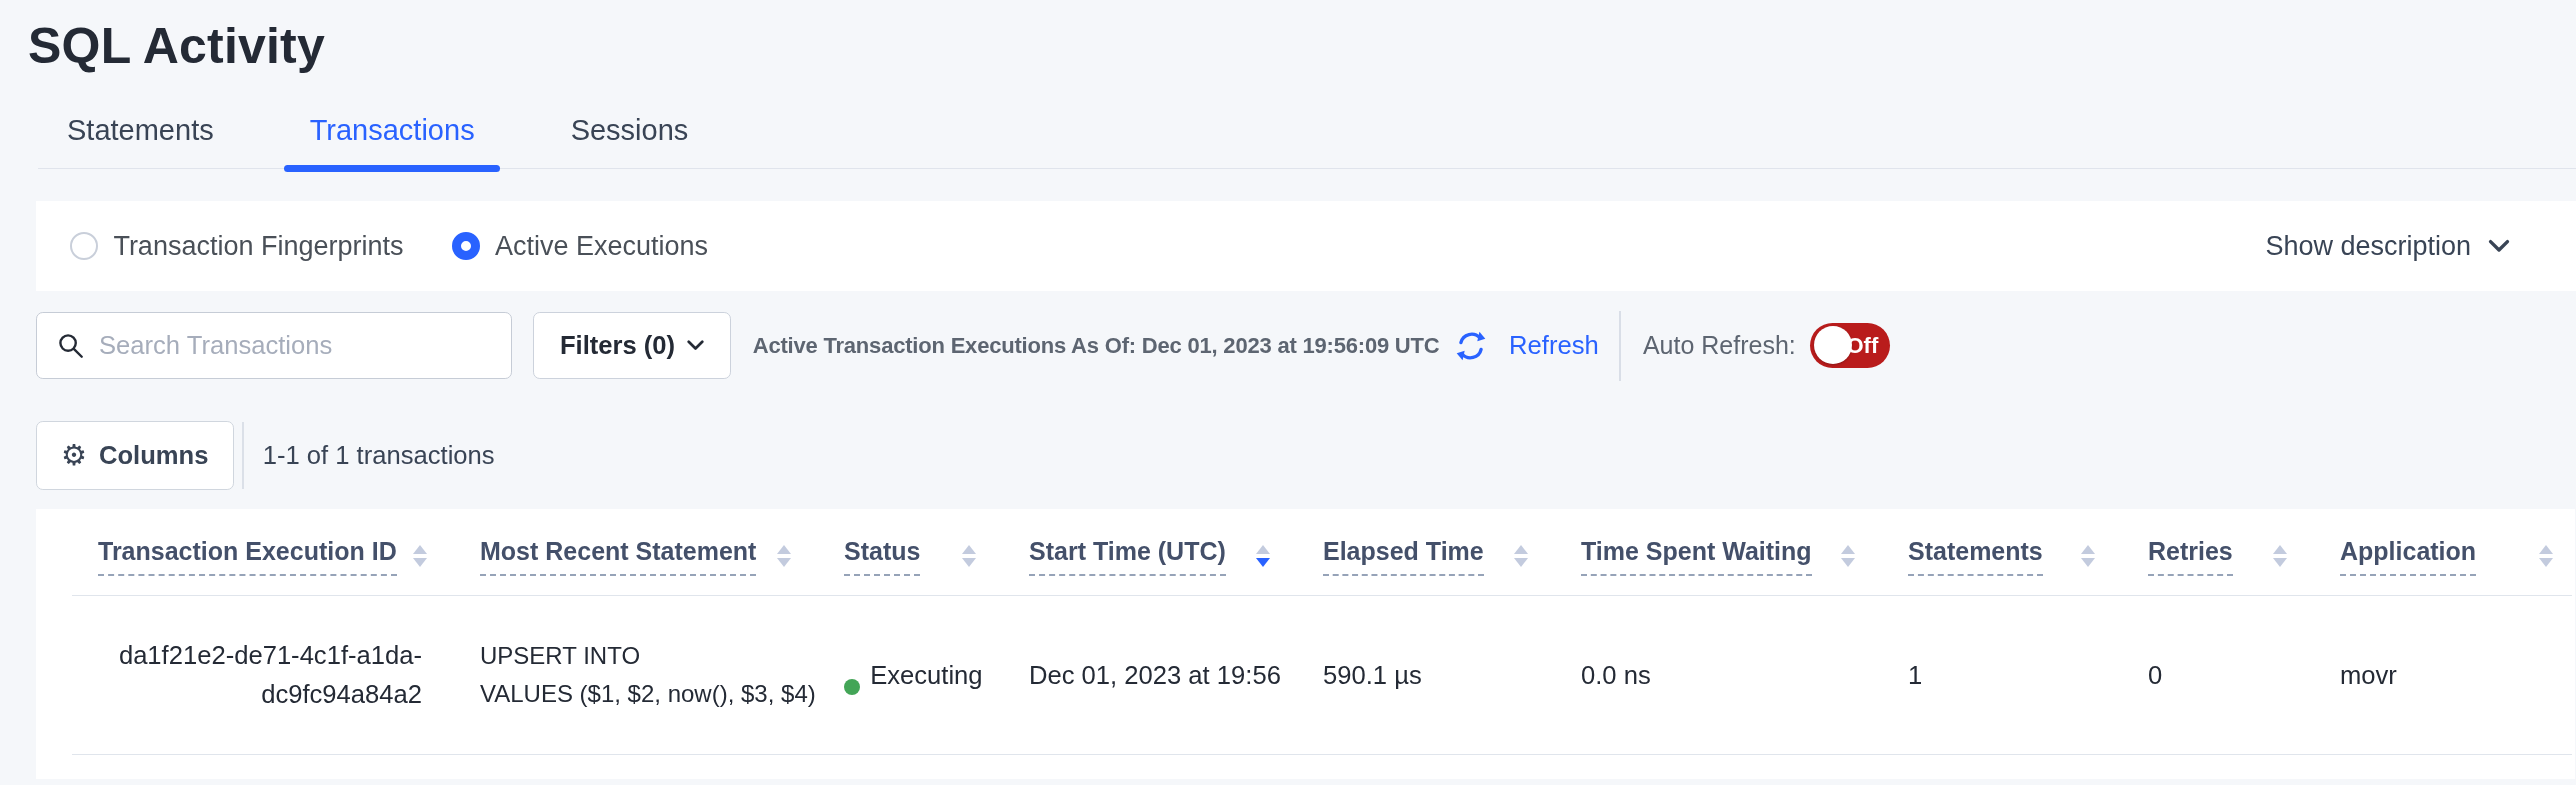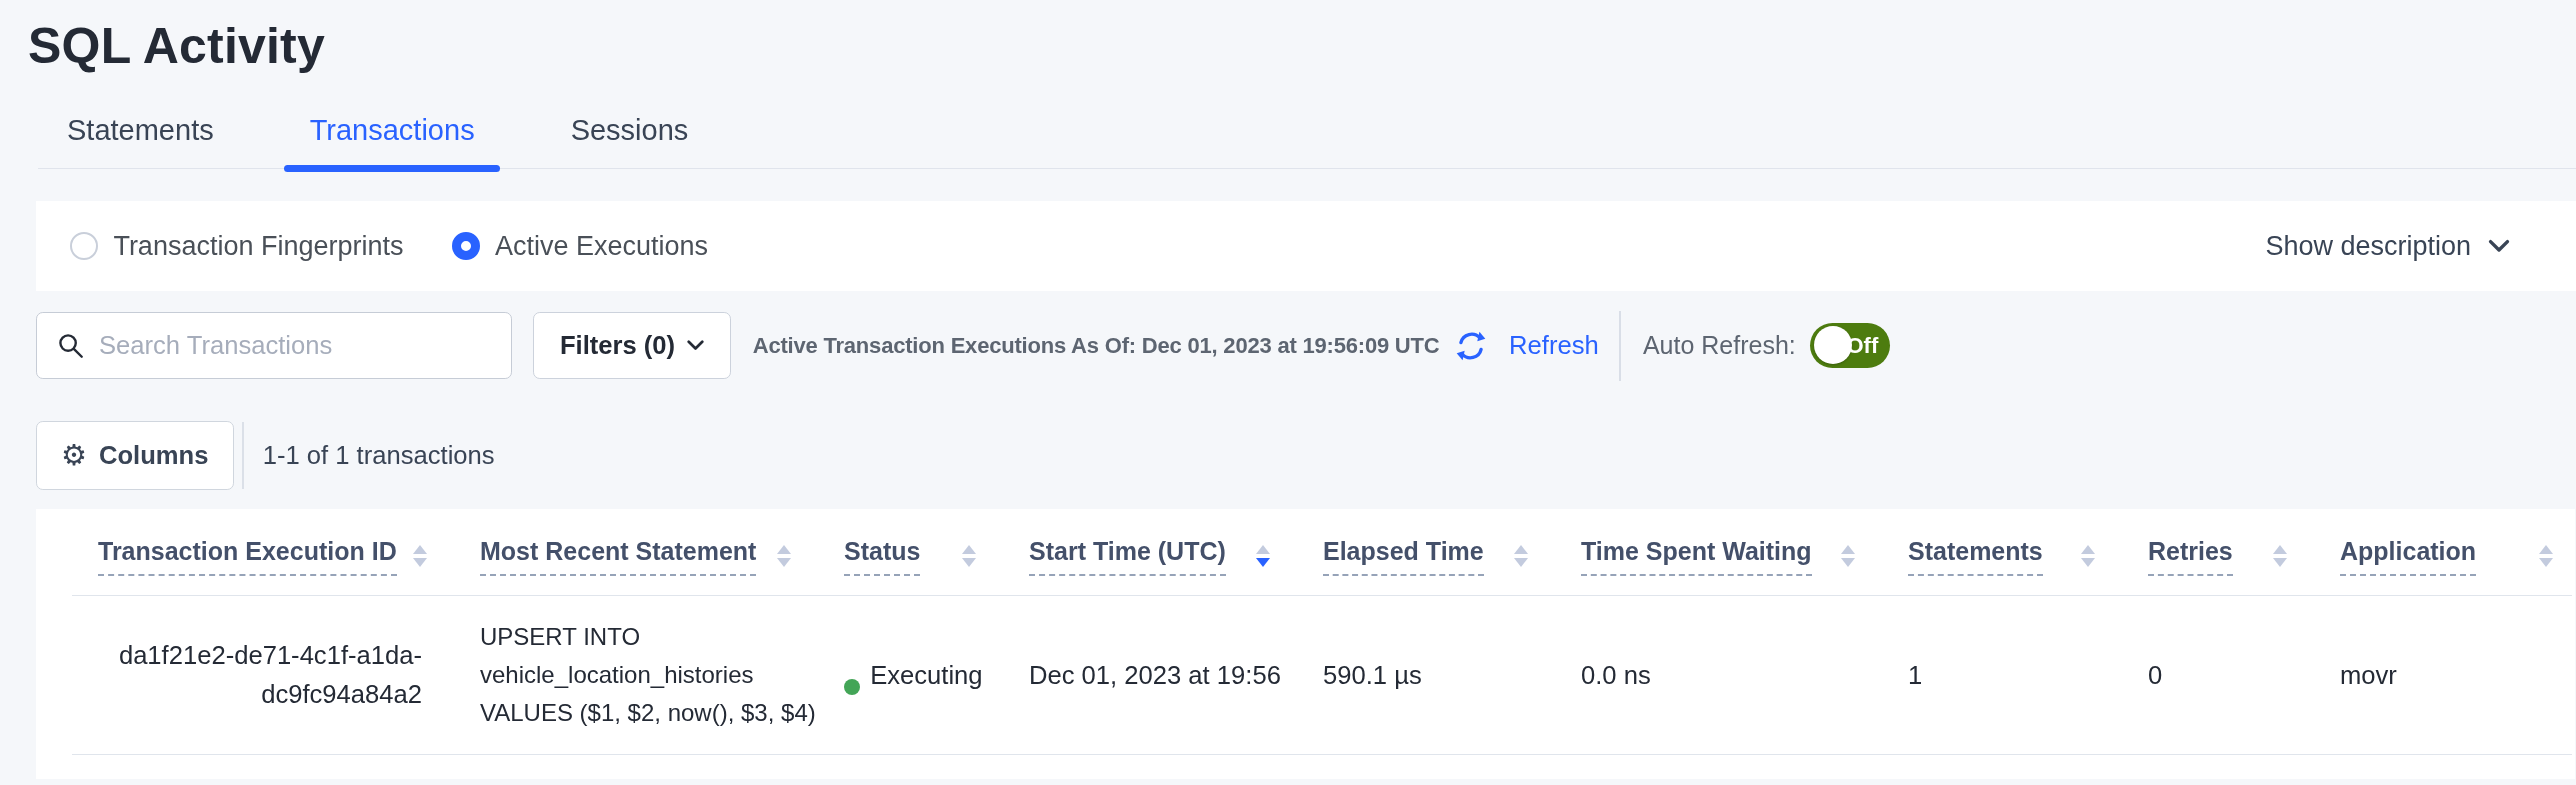--- a/index.html
+++ b/index.html
@@ -96,21 +96,21 @@
   .refresh-link {
     margin-left: 15.4px; display: flex; align-items: center; cursor: pointer; flex: none; gap: 12px;
   }
   .refresh-label { margin-left: 10.2px; font-size: 25.6px; color: #2962ff; white-space: nowrap; }
 
   .v-divider { width: 1.7px; height: 70px; background: #d9dee7; margin-left: 20.5px; flex: none; }
 
   .auto-refresh-label { margin-left: 22px; font-size: 25px; color: #5d6571; white-space: nowrap; }
   .toggle {
     margin-left: 14.5px; width: 80px; height: 45px; border-radius: 23px;
-    background: #4d7c0f; position: relative; cursor: pointer; flex: none;
+    background: #b91c1c; position: relative; cursor: pointer; flex: none;
   }
   .toggle-knob {
     position: absolute; left: 3.4px; top: 3.4px; width: 38px; height: 38px;
     border-radius: 50%; background: #ffffff;
     box-shadow: 0 0.9px 2.6px rgba(0,0,0,0.25);
   }
   .toggle-state {
     position: absolute; right: 12px; top: 0; height: 45px;
     display: flex; align-items: center;
     font-size: 22px; font-weight: 700; color: #ffffff;
@@ -330,21 +330,20 @@
           </span>
       </div>
     </div>
 
     <div class="hline"></div>
 
     <div class="tgrid trow">
       <div class="td td-id">da1f21e2-de71-4c1f-a1da-dc9fc94a84a2</div>
       <div class="td">
         <div class="stmt-line">UPSERT INTO</div>
-        <div class="stmt-line">vehicle_location_histories</div>
         <div class="stmt-line">VALUES ($1, $2, now(), $3, $4)</div>
       </div>
       <div class="td td-status">
         <span class="status-dot"></span>
         <span>Executing</span>
       </div>
       <div class="td num-cell">Dec 01, 2023 at 19:56</div>
       <div class="td num-cell">590.1 µs</div>
       <div class="td num-cell">0.0 ns</div>
       <div class="td num-cell">1</div>

